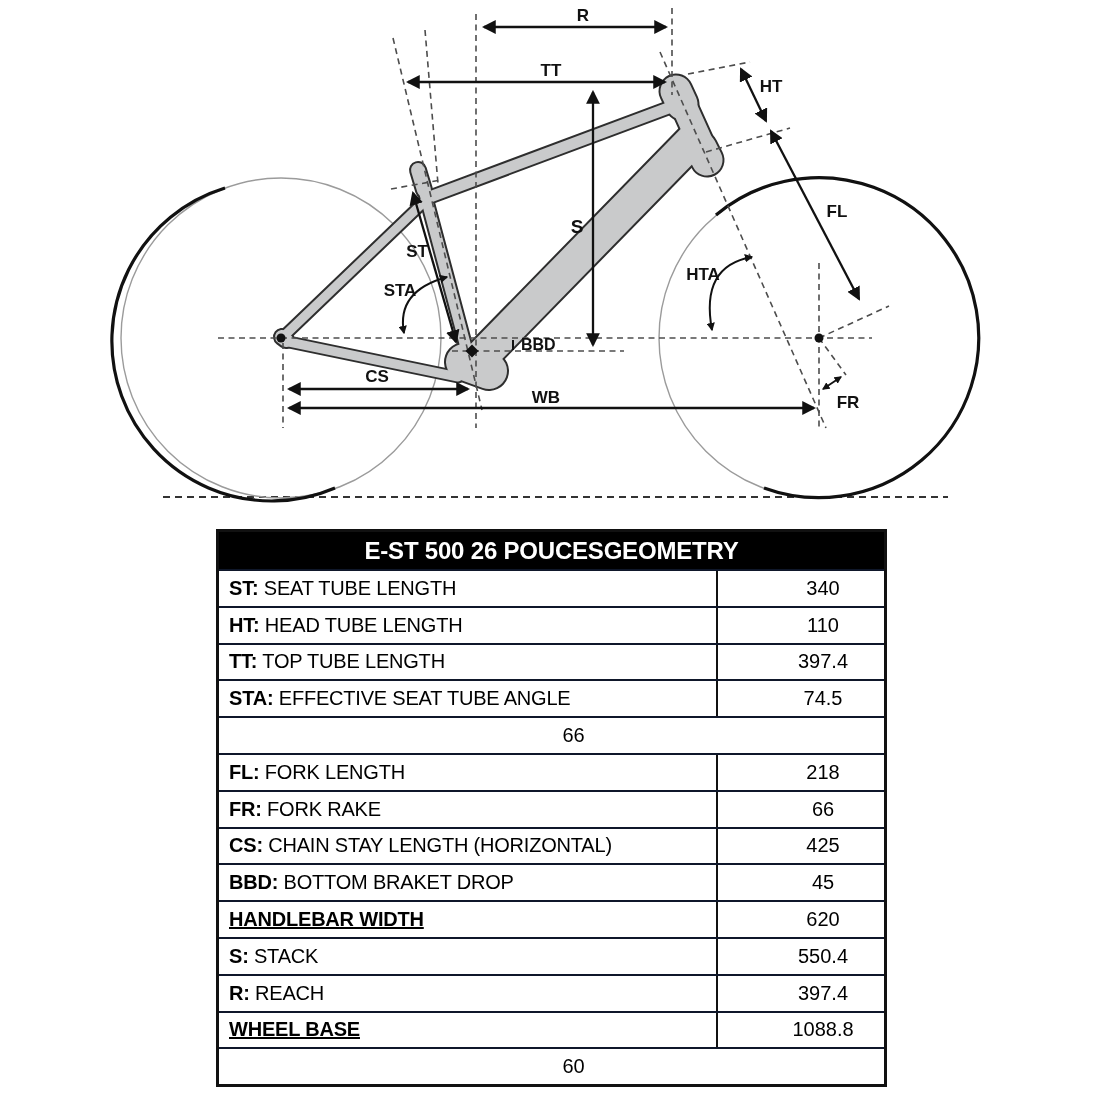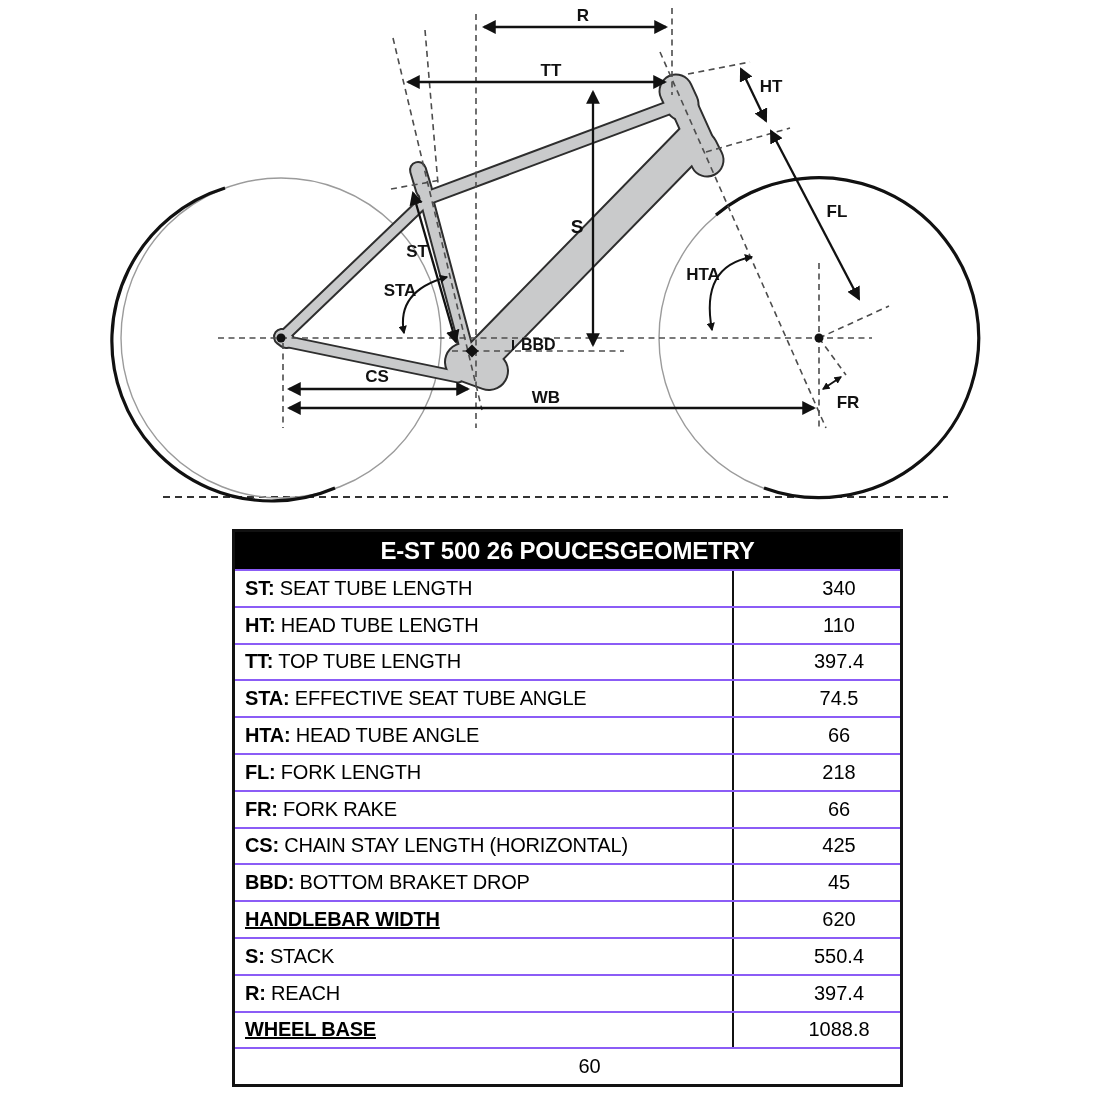--- a/index.html
+++ b/index.html
@@ -4,31 +4,31 @@
 <style>
   * { box-sizing: border-box; margin: 0; padding: 0; }
   html, body { width: 1100px; height: 1100px; background: #ffffff; overflow: hidden; }
   body { position: relative; font-family: "Liberation Sans", sans-serif; }
 
   .diagram-wrap { position: absolute; left: 0; top: 0; width: 1100px; height: 515px; }
 
   svg text { font-family: "Liberation Sans", sans-serif; font-weight: bold; fill: #111111; }
 
   .geo-table {
-    position: absolute; left: 232px; top: 529px; width: 671px;
+    position: absolute; left: 216px; top: 529px; width: 671px;
     border: 3px solid #111111; background: #ffffff;
   }
   .geo-header {
     height: 37px; background: #000000; color: #ffffff;
     display: flex; align-items: center; justify-content: center;
     font-size: 24px; letter-spacing: -0.2px; white-space: pre;
   }
   .geo-header .model { font-weight: 700; }
   .geo-header .suffix { font-weight: 700; margin-left: 0; }
-  .geo-row { display: flex; height: 36.8px; border-top: 2px solid #8b5cf6; }
+  .geo-row { display: flex; height: 36.8px; border-top: 2px solid #0f172a; }
   .geo-row-label {
     width: 499px; border-right: 2px solid #111111;
     display: flex; align-items: center; padding-left: 10px;
     font-size: 20px; letter-spacing: -0.2px; white-space: pre;
   }
   .geo-row-label b { font-weight: 700; }
   .geo-row-value {
     flex: 1; display: flex; align-items: center; justify-content: center;
     font-size: 20px;
     margin-left: 44px;
@@ -159,21 +159,20 @@
       </div>
       <div class="geo-row">
         <div class="geo-row-label"><b>TT:</b> TOP TUBE LENGTH</div>
         <div class="geo-row-value">397.4</div>
       </div>
       <div class="geo-row">
         <div class="geo-row-label"><b>STA:</b> EFFECTIVE SEAT TUBE ANGLE</div>
         <div class="geo-row-value">74.5</div>
       </div>
       <div class="geo-row">
-        <div class="geo-row-label"><b>HTA:</b> HEAD TUBE ANGLE</div>
         <div class="geo-row-value">66</div>
       </div>
       <div class="geo-row">
         <div class="geo-row-label"><b>FL:</b> FORK LENGTH</div>
         <div class="geo-row-value">218</div>
       </div>
       <div class="geo-row">
         <div class="geo-row-label"><b>FR:</b> FORK RAKE</div>
         <div class="geo-row-value">66</div>
       </div>

